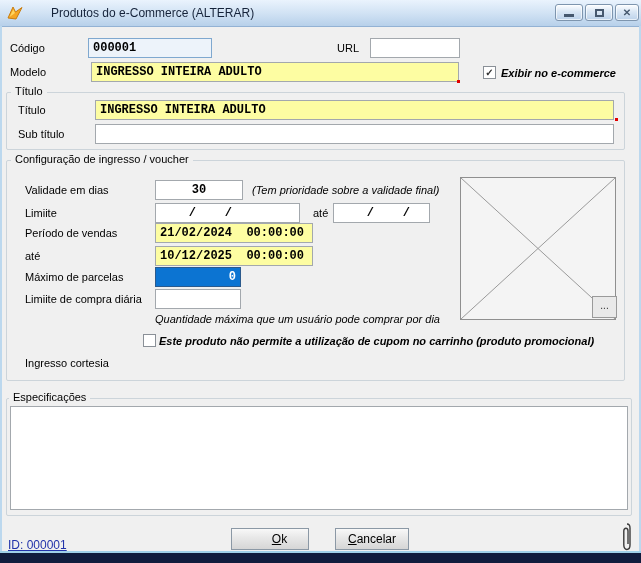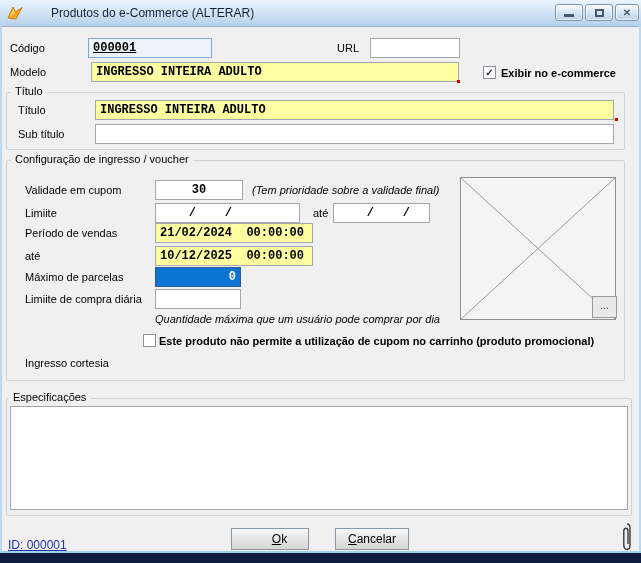--- a/index.html
+++ b/index.html
@@ -17,27 +17,27 @@
   .glyph-min{width:10px;height:3px;background:#46586e;margin-top:6px;}
   .glyph-max{width:9px;height:8px;border:2px solid #46586e;box-sizing:border-box;background:transparent;}
   .glyph-close{font:bold 10px/10px "Liberation Sans",sans-serif;color:#46586e;}
   
   .edge-l{position:absolute;left:0;top:26px;width:2px;height:525px;background:#bcd8ee;}
   .edge-r{position:absolute;right:0;top:26px;width:2px;height:525px;background:#bcd8ee;}
   .bottom-line{position:absolute;left:0;right:0;top:551px;height:2px;background:#9fd0e8;}
   .bottom-bar{position:absolute;left:0;right:0;top:553px;height:10px;background:#101c3d;}
   
   .lbl{position:absolute;font-size:11px;color:#000;white-space:nowrap;}
-  .b{font-weight:bold;}
+  .b{font-weight:bold;font-style:italic;}
   .note{position:absolute;font:italic 11px "Liberation Sans",sans-serif;color:#000;white-space:nowrap;}
   .fld{position:absolute;box-sizing:border-box;height:20px;border:1px solid #a3a8ad;background:#fff;
     font:bold 12px/18px "Liberation Mono",monospace;color:#000;padding:0 4px;white-space:pre;overflow:hidden;}
   .fld.num{text-align:center;}
   .yellow{background:#fdfda2;}
-  .disblue{background:#edf3fa;border-color:#7fa8cf;text-decoration:underline;}
+  .disblue{background:#edf3fa;border-color:#7fa8cf;}
   .selblue{background:#0c74d2;border-color:#2b5a8c;color:#fff;text-align:right;}
   .reqdot{position:absolute;width:3px;height:3px;background:#e10000;}
   .grp{position:absolute;box-sizing:border-box;border:1px solid #ccd4da;border-radius:2px;}
   .legend{position:absolute;top:-8px;background:#f0f0f0;padding:0 4px;font-size:11px;white-space:nowrap;}
   .cb{position:absolute;width:13px;height:13px;box-sizing:border-box;border:1px solid #8a9097;background:#fff;
     font:bold 10px/11px "Liberation Sans",sans-serif;text-align:center;color:#303030;}
   
   .combo{position:absolute;box-sizing:border-box;border:1px solid #a3a8ad;background:#fff;height:22px;}
   .combo-text{font:bold 12px/20px "Liberation Mono",monospace;padding-left:6px;white-space:pre;overflow:hidden;}
   .combo-btn{position:absolute;right:1px;top:1px;bottom:1px;width:18px;border-left:1px solid #c6c6c6;
@@ -101,21 +101,21 @@
   <span class="lbl" style="left:18px;top:104px">Título</span>
   <div class="fld yellow" style="left:95px;top:100px;width:519px">INGRESSO INTEIRA ADULTO</div>
   <span class="reqdot" style="left:615px;top:118px"></span>
   <span class="lbl" style="left:18px;top:128px">Sub título</span>
   <div class="fld" style="left:95px;top:124px;width:519px"></div>
 
   <div class="grp" style="left:6px;top:160px;width:619px;height:221px">
     <span class="legend" style="left:4px">Configuração de ingresso / voucher</span>
   </div>
 
-  <span class="lbl" style="left:25px;top:184px">Validade em cupom</span>
+  <span class="lbl" style="left:25px;top:184px">Validade em dias</span>
   <div class="fld num" style="left:155px;top:180px;width:88px">30</div>
   <span class="note" style="left:252px;top:184px">(Tem prioridade sobre a validade final)</span>
 
   <span class="lbl" style="left:25px;top:207px">Limiite</span>
   <div class="fld" style="left:155px;top:203px;width:145px">    /    /</div>
   <span class="lbl" style="left:313px;top:207px">até</span>
   <div class="fld" style="left:333px;top:203px;width:97px">    /    /</div>
 
   <span class="lbl" style="left:25px;top:227px">Período de vendas</span>
   <div class="fld yellow" style="left:155px;top:223px;width:158px">21/02/2024  00:00:00</div>

